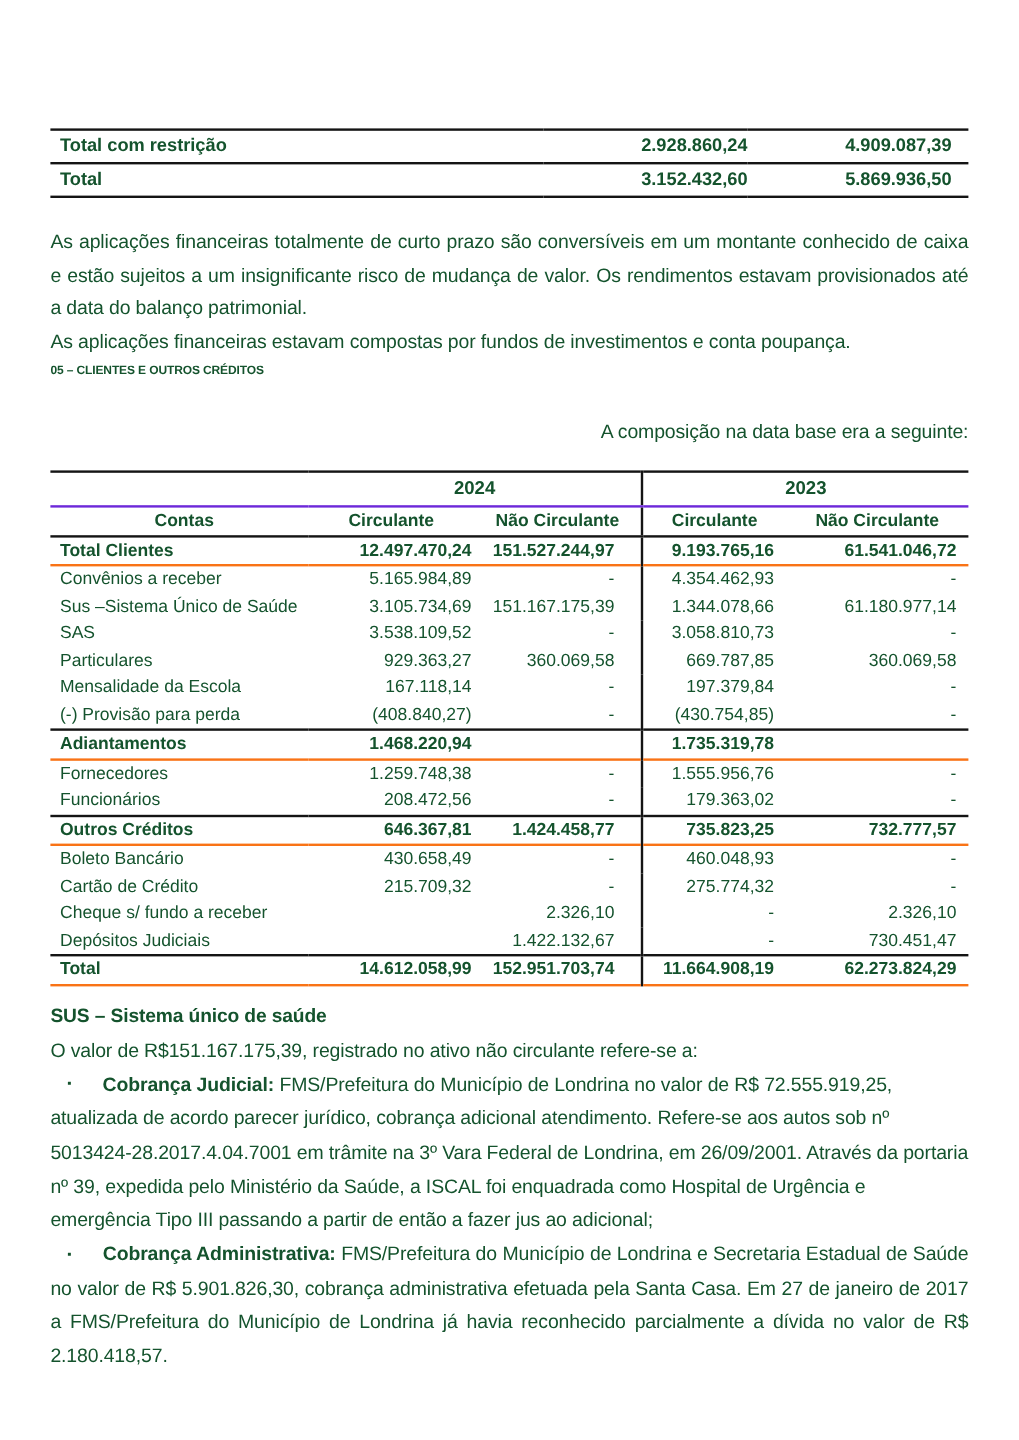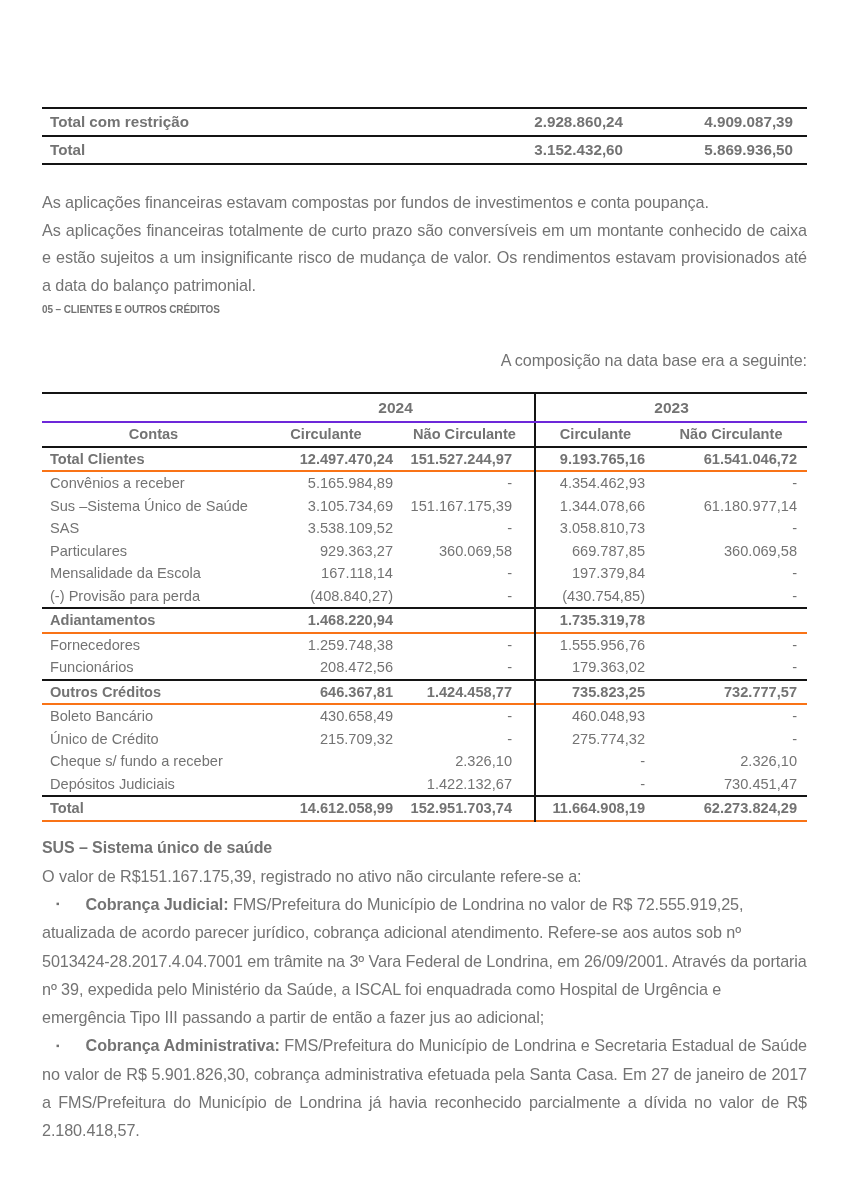--- a/index.html
+++ b/index.html
@@ -9,21 +9,21 @@
     width: 849px;
     height: 1200px;
     overflow: hidden;
   }
   .page {
     box-sizing: border-box;
     width: 849px;
     height: 1200px;
     padding: 107px 42px 0 42px;
     font-family: "Liberation Sans", sans-serif;
-    color: #737373;
+    color: #14532d;
   }
 
   
   table.summary {
     width: 100%;
     border-collapse: collapse;
     table-layout: fixed;
     border-top: 2.5px solid #141414;
     font-weight: bold;
     font-size: 15.2px;
@@ -135,23 +135,23 @@
         <tr>
           <td class="s-label">Total</td>
           <td class="s-v1">3.152.432,60</td>
           <td class="s-v2">5.869.936,50</td>
         </tr>
       </tbody>
   </table>
 
   <div class="intro-block">
 
+      <p class="text">As aplicações financeiras totalmente de curto prazo são conversíveis em um montante conhecido de caixa e estão sujeitos a um insignificante risco de mudança de valor. Os rendimentos estavam provisionados até a data do balanço patrimonial.</p>
+
       <p class="text">As aplicações financeiras estavam compostas por fundos de investimentos e conta poupança.</p>
-
-      <p class="text">As aplicações financeiras totalmente de curto prazo são conversíveis em um montante conhecido de caixa e estão sujeitos a um insignificante risco de mudança de valor. Os rendimentos estavam provisionados até a data do balanço patrimonial.</p>
     </div>
 
   <h2 class="section-title">05 – CLIENTES E OUTROS CRÉDITOS</h2>
   <p class="text table-intro">A composição na data base era a seguinte:</p>
 
   <div class="credits-wrap">
     <table class="credits">
       <colgroup>
         <col style="width:215px">
           <col style="width:138px">
@@ -265,21 +265,21 @@
 
           <tr>
             <td class="label">Boleto Bancário</td>
             <td class="num c24">430.658,49</td>
             <td class="num nc24">-</td>
             <td class="num c23 div-l">460.048,93</td>
             <td class="num nc23">-</td>
           </tr>
 
           <tr>
-            <td class="label">Único de Crédito</td>
+            <td class="label">Cartão de Crédito</td>
             <td class="num c24">215.709,32</td>
             <td class="num nc24">-</td>
             <td class="num c23 div-l">275.774,32</td>
             <td class="num nc23">-</td>
           </tr>
 
           <tr>
             <td class="label">Cheque s/ fundo a receber</td>
             <td class="num c24"></td>
             <td class="num nc24">2.326,10</td>

